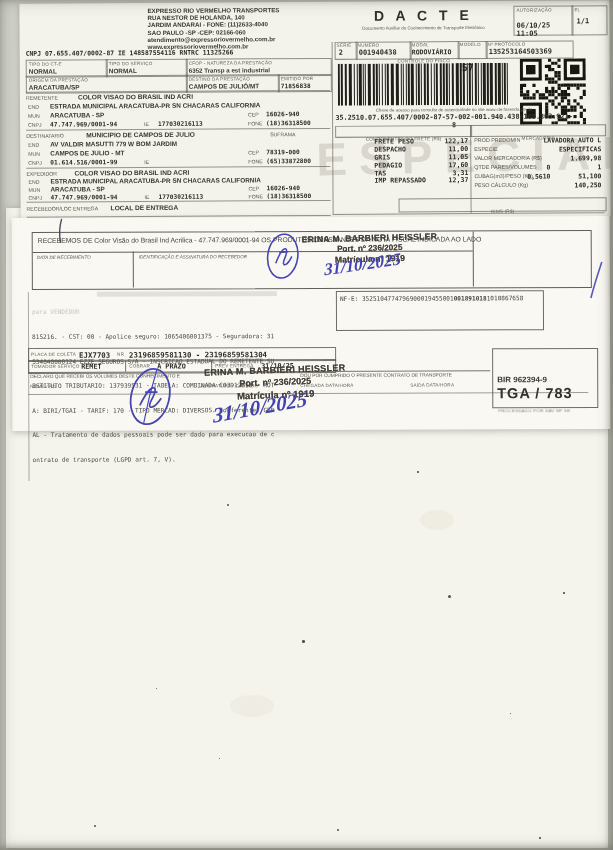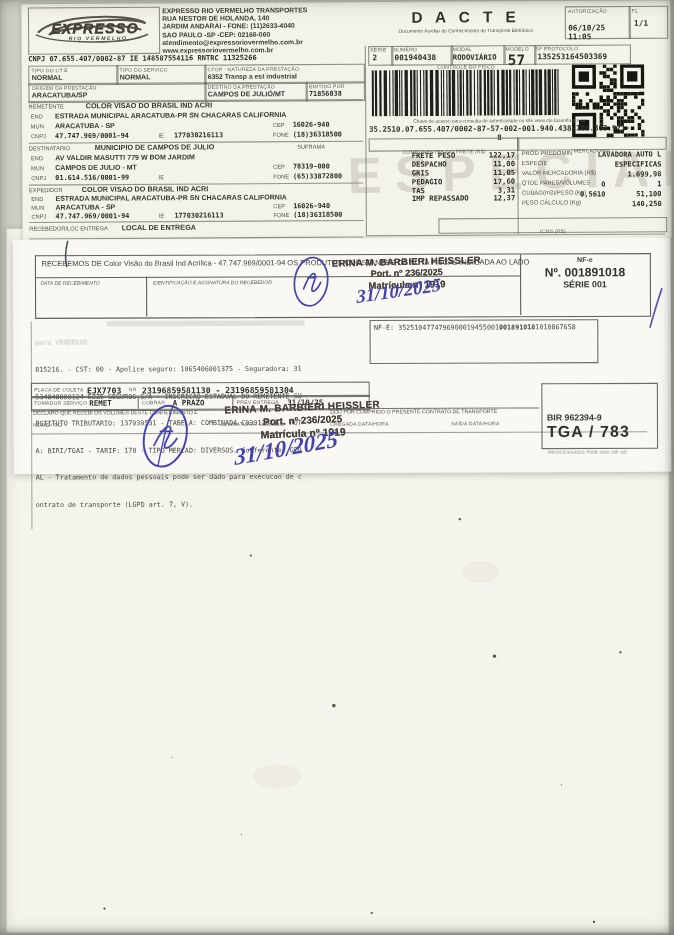--- a/index.html
+++ b/index.html
@@ -42,28 +42,20 @@
 </head>
 <body>
 
 <div class="scan">
 
   <div class="paper" id="blank"></div>
 
   <div class="paper" id="dacte">
     <div class="wm">ESPECIAL</div>
 
-    <div class="bx" style="left:6px;top:3px;width:118px;height:41px;">
-      <svg class="abs" style="left:2px;top:2px;" width="112" height="36" viewBox="0 0 112 36">
-        <path d="M6 20 C20 4 88 2 104 12 C92 6 30 8 16 22 C30 14 86 12 100 18" fill="none" stroke="#5a584e" stroke-width="2"></path>
-        <path d="M4 22 C22 30 86 32 106 22" fill="none" stroke="#5a584e" stroke-width="1.4"></path>
-      </svg>
-      <div class="abs" style="left:20px;top:11px;font-size:13px;font-weight:bold;font-style:italic;letter-spacing:1px;color:#403e36;-webkit-text-stroke:.4px #403e36;">EXPRESSO</div>
-      <div class="abs" style="left:36px;top:25px;font-size:4.6px;font-weight:bold;font-style:italic;letter-spacing:1.5px;color:#4a483e;">RIO VERMELHO</div>
-    </div>
 
     <div class="abs" style="left:128px;top:4px;width:188px;font-size:6.2px;font-weight:bold;line-height:7.2px;color:#3d3b33;">
       <div>EXPRESSO RIO VERMELHO TRANSPORTES</div>
       <div>RUA NESTOR DE HOLANDA, 140</div>
       <div>JARDIM ANDARAI - FONE: (11)2633-4040</div>
       <div>SAO PAULO -SP -CEP: 02166-060</div>
       <div>atendimento@expressoriovermelho.com.br</div>
       <div>www.expressoriovermelho.com.br</div>
     </div>
 
@@ -88,21 +80,21 @@
     <div class="bx" style="left:336px;top:40px;width:54px;height:16px;">
       <div class="lbl" style="position:absolute;left:1px;top:0;">NUMERO</div>
       <div class="val" style="position:absolute;left:2px;top:6px;font-size:7px;">001940438</div>
     </div>
     <div class="bx" style="left:390px;top:40px;width:48px;height:16px;">
       <div class="lbl" style="position:absolute;left:1px;top:0;">MODAL</div>
       <div class="val" style="position:absolute;left:1px;top:6px;font-size:6.6px;">RODOVIÁRIO</div>
     </div>
     <div class="bx" style="left:438px;top:40px;width:28px;height:16px;">
       <div class="lbl" style="position:absolute;left:1px;top:0;">MODELO</div>
-      <div class="val" style="position:absolute;left:3px;top:6px;font-size:13px;">57</div>
+      <div class="val" style="position:absolute;left:3px;top:20px;font-size:10px;">57</div>
     </div>
     <div class="bx" style="left:466px;top:40px;width:86px;height:16px;text-decoration:underline;">
       <div class="lbl" style="position:absolute;left:1px;top:0;">Nº PROTOCOLO</div>
       <div class="val" style="position:absolute;left:2px;top:6px;font-size:7px;">135253164503369</div>
     </div>
 
     <svg class="abs" style="left:500px;top:58px;" width="66" height="66" viewBox="0 0 63 63" id="qr">
         <rect x="27" y="0" width="3" height="3" fill="#17160f"></rect>
         <rect x="36" y="0" width="3" height="3" fill="#17160f"></rect>
         <rect x="30" y="3" width="3" height="3" fill="#17160f"></rect>
@@ -430,25 +422,20 @@
   <div class="paper" id="canhoto">
 
     <div class="bx" style="left:20px;top:14px;width:558px;height:56px;border-color:rgba(70,68,60,.85);">
       <div class="abs" style="left:5px;top:4px;width:548px;font-size:6.8px;color:#45433b;white-space:nowrap;overflow:hidden;">RECEBEMOS DE Color Visão do Brasil Ind Acrilica - 47.747.969/0001-94 OS PRODUTOS CONSTANTES DA NOTA FISCAL INDICADA AO LADO</div>
       <div class="hl" style="left:0;top:19px;width:440px;background:rgba(70,68,60,.85);"></div>
       <div class="vl" style="left:100px;top:19px;height:36px;background:rgba(70,68,60,.85);"></div>
       <div class="vl" style="left:440px;top:0;height:55px;background:rgba(70,68,60,.85);"></div>
       <div class="abs" style="left:4px;top:22px;font-size:4.6px;font-style:italic;color:#5c5a52;">DATA DE RECEBIMENTO</div>
       <div class="abs" style="left:106px;top:22px;font-size:4.6px;font-style:italic;color:#5c5a52;">IDENTIFICAÇÃO E ASSINATURA DO RECEBEDOR</div>
 
-      <div class="abs" style="left:441px;top:2px;width:116px;text-align:center;">
-        <div style="font-size:6.4px;font-weight:bold;color:#3c3a34;">NF-e</div>
-        <div style="font-size:11px;font-weight:bold;color:#33312b;margin-top:2px;">Nº. 001891018</div>
-        <div style="font-size:8px;font-weight:bold;color:#33312b;">SÉRIE 001</div>
-      </div>
     </div>
 
     <div class="stamp" style="left:268px;top:16px;width:180px;">
       <div style="font-size:8.6px;letter-spacing:.3px;">ERINA M. BARBIERI HEISSLER</div>
       <div style="font-size:8.2px;margin-top:1px;">Port. nº 236/2025</div>
       <div style="font-size:8.6px;margin-top:1px;">Matrícula nº 1919</div>
     </div>
     <div class="hand" style="left:312px;top:38px;font-size:17px;transform:rotate(-8deg) skewX(-6deg);">31/10/2025</div>
 
     <svg class="abs" style="left:252px;top:14px;transform:rotate(8deg);" width="38" height="50" viewBox="0 0 38 50">

